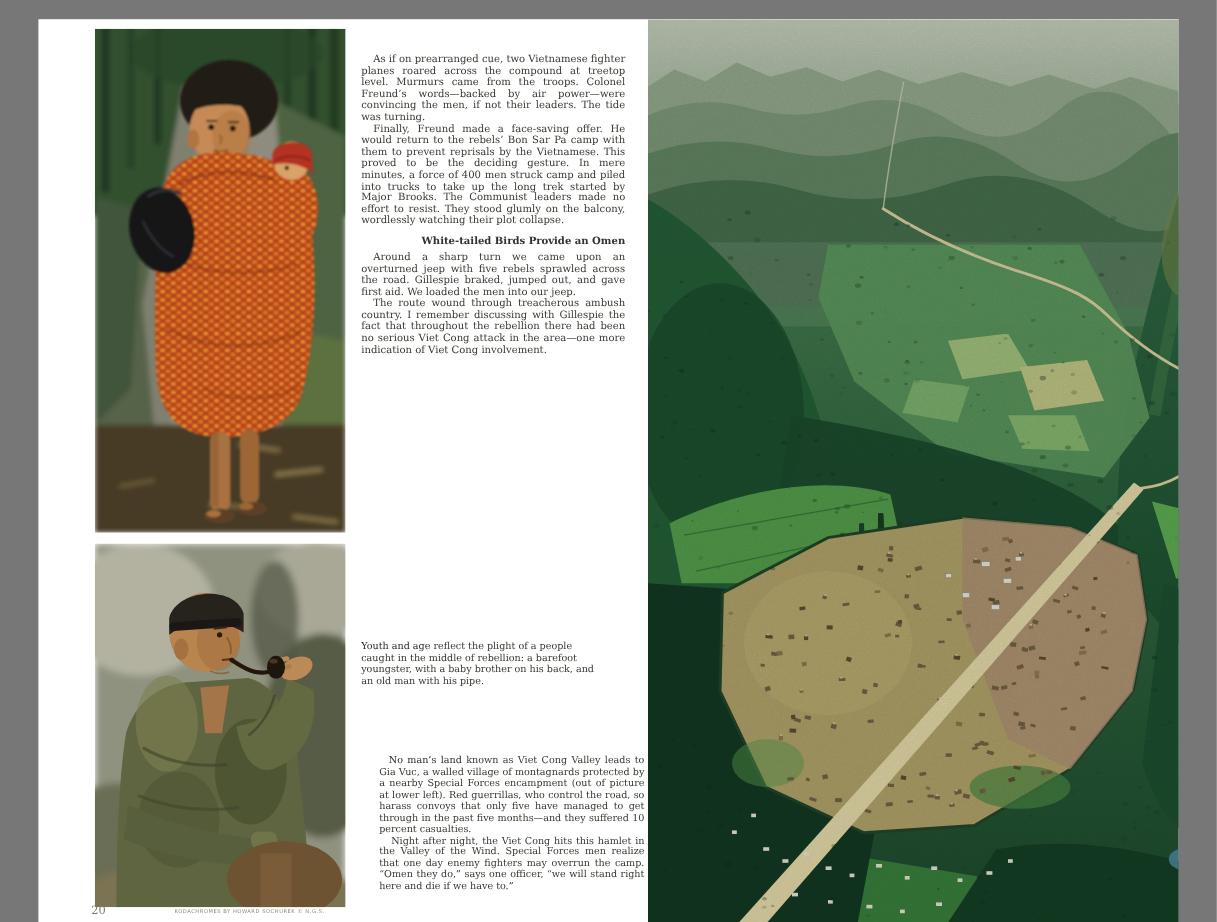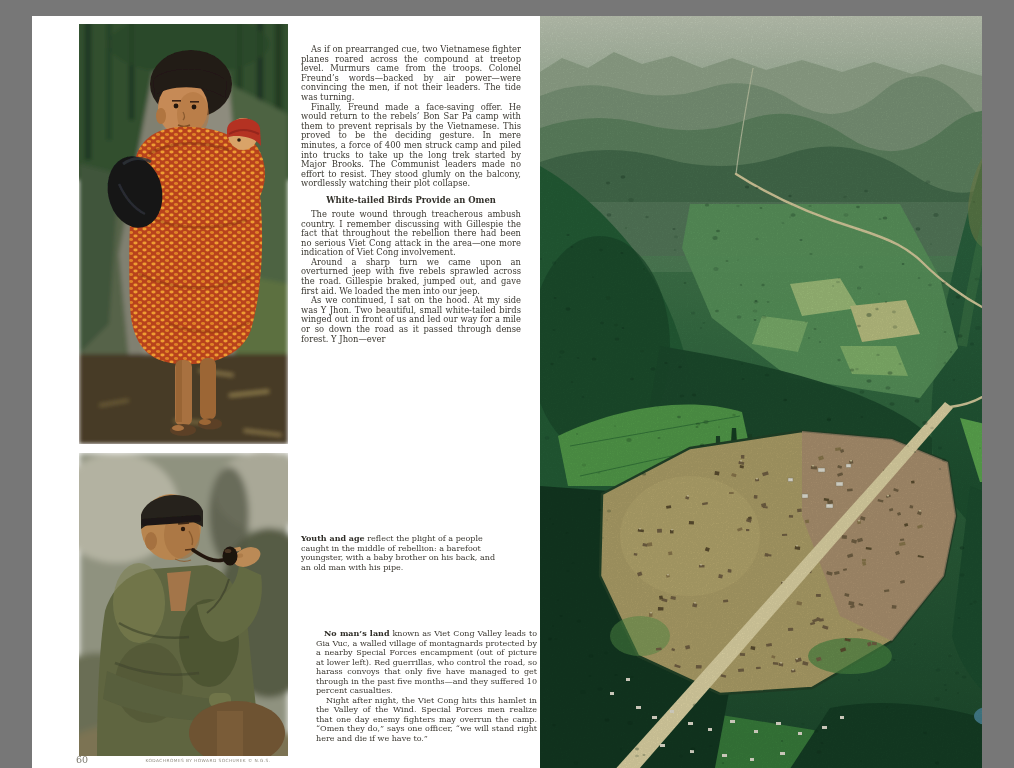--- a/index.html
+++ b/index.html
@@ -9,31 +9,31 @@
   .photo{position:absolute;overflow:hidden;}
   .photo svg{display:block;}
 
   #photo-boy{left:47px;top:8px;width:209px;height:420px;}
   #photo-oldman{left:47px;top:437px;width:209px;height:303px;}
   #photo-valley{left:508px;top:0;width:506px;height:768px;}
 
   #body-col{position:absolute;left:269px;top:29px;width:220px;color:#3b3831;
     font-size:8.4px;line-height:9.6px;text-align:justify;}
   #body-col p{margin:0;text-indent:10px;}
-  #body-col h3{margin:6px 0 5px 0;font-size:8.4px;line-height:10px;text-align:center;
+  #body-col h3{margin:6px 0 5px 0;font-size:8.4px;line-height:10px;text-align:right;
     font-weight:bold;text-indent:0;color:#33312b;}
 
   .caption{position:absolute;color:#3b3831;font-size:8px;line-height:9.5px;}
   #caption-youth{left:269px;top:518px;width:201px;text-align:left;}
   #caption-nml{left:284px;top:613px;width:221px;text-align:justify;}
   #caption-nml p{margin:0;}
   #caption-nml .p1{text-indent:0;}
   #caption-nml .p1 b{padding-left:8px;}
   #caption-nml .p2{text-indent:10px;}
-  .caption b{font-weight:bold;color:#2e2c26;}
+  .caption b{font-weight:normal;color:#2e2c26;}
 
   #page-number{position:absolute;left:44px;top:738px;font-size:9.5px;color:#7d7a6f;
     font-family:"DejaVu Serif",serif;}
   #credit{position:absolute;left:96px;top:742px;width:160px;text-align:center;
     font-size:4.3px;letter-spacing:.45px;color:#8d897d;font-family:"DejaVu Sans",sans-serif;}
 </style>
 </head>
 <body>
 
 <div id="spread">
@@ -712,30 +712,29 @@
           <ellipse cx="253" cy="199" rx="2.6" ry="1.8" fill="#0d2c19" opacity="0.25"></ellipse>
         </g>
       <rect width="506" height="768" filter="url(#grain)" opacity=".14"></rect>
     </svg>
   </div>
 
   <div id="body-col">
     <p>As if on prearranged cue, two Vietnamese fighter planes roared across the compound at treetop level. Murmurs came from the troops. Colonel Freund’s words—backed by air power—were convincing the men, if not their leaders. The tide was turning.</p>
     <p>Finally, Freund made a face-saving offer. He would return to the rebels’ Bon Sar Pa camp with them to prevent reprisals by the Vietnamese. This proved to be the deciding gesture. In mere minutes, a force of 400 men struck camp and piled into trucks to take up the long trek started by Major Brooks. The Communist leaders made no effort to resist. They stood glumly on the balcony, wordlessly watching their plot collapse.</p>
     <h3>White-tailed Birds Provide an Omen</h3>
+    <p>Around a sharp turn we came upon an overturned jeep with five rebels sprawled across the road. Gillespie braked, jumped out, and gave first aid. We loaded the men into our jeep.</p>
     <p>The route wound through treacherous ambush country. I remember discussing with Gillespie the fact that throughout the rebellion there had been no serious Viet Cong attack in the area—one more indication of Viet Cong involvement.</p>
-    <p>Around a sharp turn we came upon an overturned jeep with five rebels sprawled across the road. Gillespie braked, jumped out, and gave first aid. We loaded the men into our jeep.</p>
-    <p>As we continued, I sat on the hood. At my side was Y Jhon. Two beautiful, small white-tailed birds winged out in front of us and led our way for a mile or so down the road as it passed through dense forest. Y Jhon—ever</p>
   </div>
 
   <div class="caption" id="caption-youth">
     <b>Youth and age</b><span> reflect the plight of a people caught in the middle of rebellion: a barefoot youngster, with a baby brother on his back, and an old man with his pipe.</span>
   </div>
 
   <div class="caption" id="caption-nml">
     <p class="p1"><b>No man’s land</b><span> known as Viet Cong Valley leads to Gia Vuc, a walled village of montagnards protected by a nearby Special Forces encampment (out of picture at lower left). Red guerrillas, who control the road, so harass convoys that only five have managed to get through in the past five months—and they suffered 10 percent casualties.</span></p>
     <p class="p2">Night after night, the Viet Cong hits this hamlet in the Valley of the Wind. Special Forces men realize that one day enemy fighters may overrun the camp. “Omen they do,” says one officer, “we will stand right here and die if we have to.”</p>
   </div>
 
-  <div id="page-number">60</div>
+  <div id="page-number">20</div>
   <div id="credit">KODACHROMES BY HOWARD SOCHUREK © N.G.S.</div>
 
 </div>
 
 </body></html>

